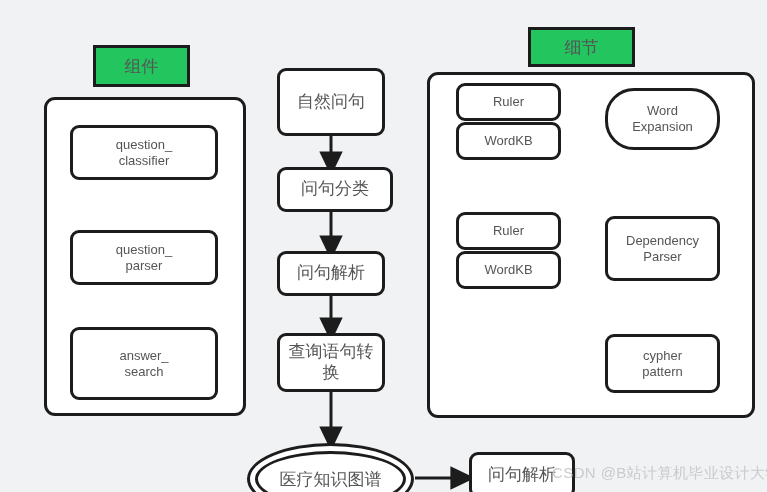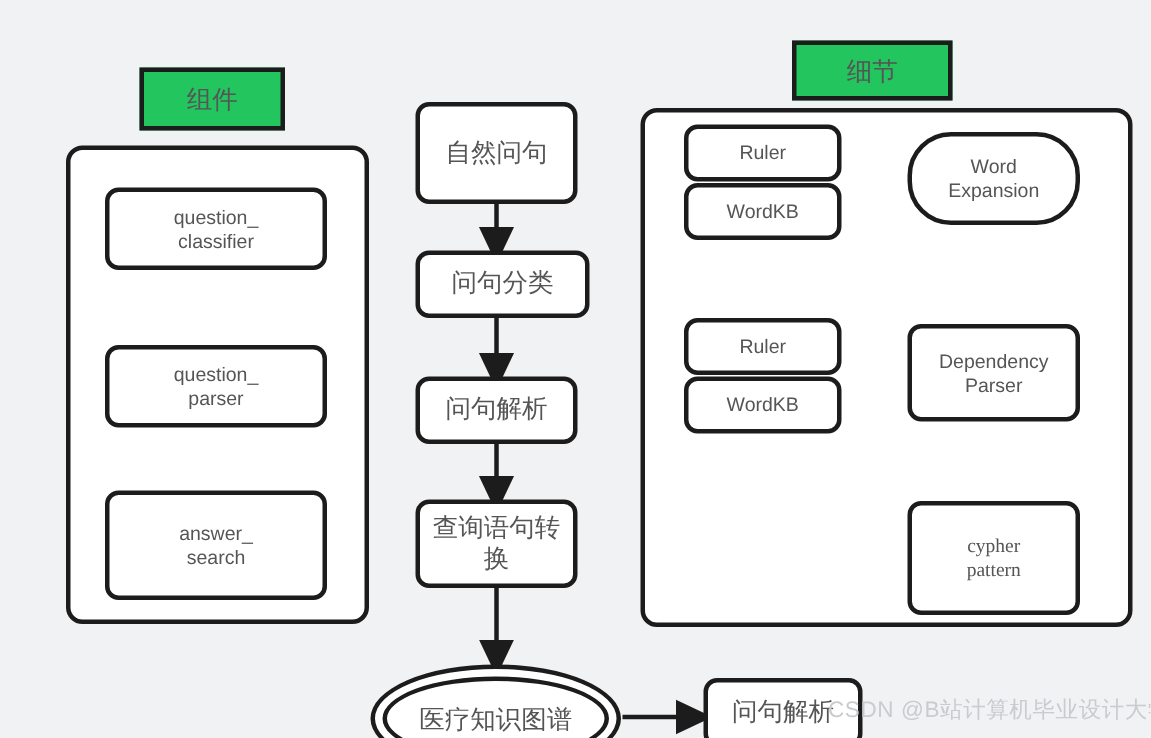--- a/index.html
+++ b/index.html
@@ -184,20 +184,20 @@
     <span>Ruler</span>
   </div>
   <div class="node rounded en" style="left:456px; top:251px; width:105px; height:38px;">
     <span>WordKB</span>
   </div>
   <div class="node rounded en" style="left:605px; top:216px; width:115px; height:65px;">
     <span>Dependency
 Parser</span>
   </div>
 
-  <div class="node rounded en" style="left:605px; top:334px; width:115px; height:76px;font-family:Liberation Serif, serif;">
+  <div class="node rounded en" style="left:605px; top:334px; width:115px; height:59px;">
     <span>cypher
 pattern</span>
   </div>
 
   <div class="watermark" style="left:552px; top:464px;">CSDN @B站计算机毕业设计大学</div>
 
 </div>
 
 </body></html>

